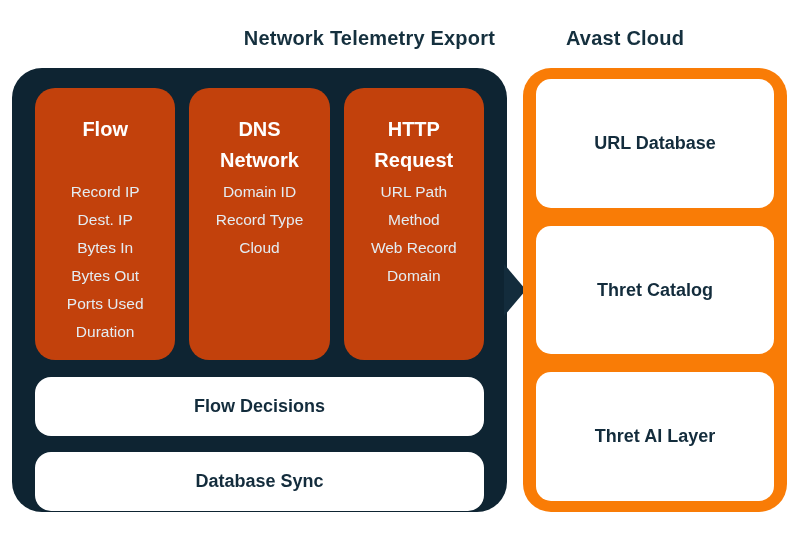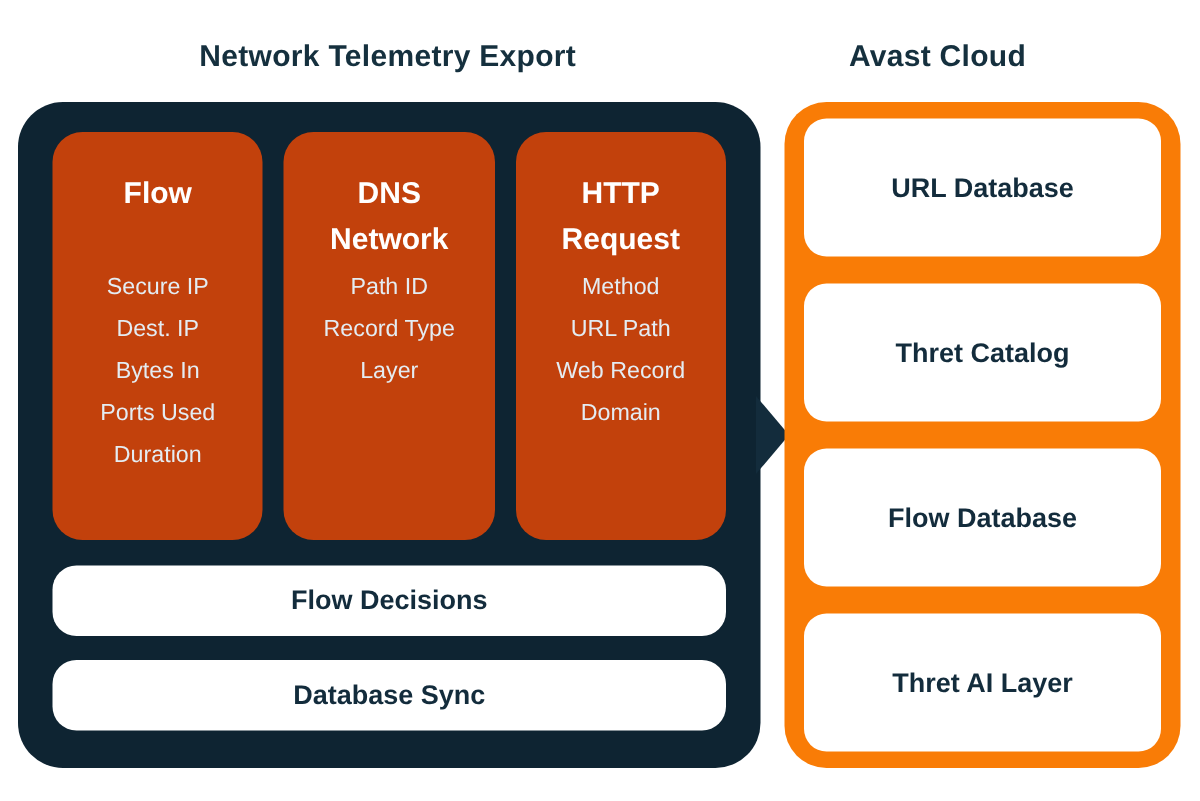--- a/index.html
+++ b/index.html
@@ -17,21 +17,21 @@
   }
   .title {
     position: absolute;
     top: 27px;
     text-align: center;
     font-size: 20px;
     font-weight: bold;
     letter-spacing: 0.2px;
     color: #15303e;
   }
-  .title.left  { left: 11px;  width: 495px; }
+  .title.left  { left: 0;  width: 495px; text-align: right; }
   .title.right { left: 493px; width: 264px; }
 
   
   .panel-dark {
     position: absolute;
     left: 12px;
     top: 68px;
     width: 495px;
     height: 444px;
     background: #0e2432;
@@ -71,21 +71,21 @@
     color: #ffffff;
   }
   .col-items {
     font-size: 15.5px;
     line-height: 28px;
     color: #e4ecf2;
   }
   .col-item { display: block; }
 
   .bar {
-    height: 47px;
+    height: 59px;
     background: #ffffff;
     border-radius: 16px;
     display: flex;
     align-items: center;
     justify-content: center;
     font-size: 18px;
     font-weight: bold;
     color: #132c3c;
   }
   .bar + .bar { margin-top: 16px; }
@@ -127,42 +127,43 @@
   <div class="title right">Avast Cloud</div>
 
   <div class="panel-dark">
     <div class="arrow"></div>
 
     <div class="cols">
 
       <div class="col">
         <div class="col-title">Flow</div>
         <div class="col-items">
-          <span class="col-item">Secure IP</span>
+          <span class="col-item">Record IP</span>
           <span class="col-item">Dest. IP</span>
           <span class="col-item">Bytes In</span>
+          <span class="col-item">Bytes Out</span>
           <span class="col-item">Ports Used</span>
           <span class="col-item">Duration</span>
         </div>
       </div>
 
       <div class="col">
         <div class="col-title">DNS Network</div>
         <div class="col-items">
-          <span class="col-item">Path ID</span>
+          <span class="col-item">Domain ID</span>
           <span class="col-item">Record Type</span>
-          <span class="col-item">Layer</span>
+          <span class="col-item">Cloud</span>
         </div>
       </div>
 
       <div class="col">
         <div class="col-title">HTTP Request</div>
         <div class="col-items">
+          <span class="col-item">URL Path</span>
           <span class="col-item">Method</span>
-          <span class="col-item">URL Path</span>
           <span class="col-item">Web Record Domain</span>
         </div>
       </div>
 
     </div>
 
     <div class="bar">
       <span>Flow Decisions</span>
     </div>
     <div class="bar">
@@ -171,20 +172,17 @@
   </div>
 
   <div class="panel-orange">
     <div class="cloud-box">
       <span>URL Database</span>
     </div>
     <div class="cloud-box">
       <span>Thret Catalog</span>
     </div>
     <div class="cloud-box">
-      <span>Flow Database</span>
-    </div>
-    <div class="cloud-box">
       <span>Thret AI Layer</span>
     </div>
   </div>
 
 </div>
 
 </body></html>

